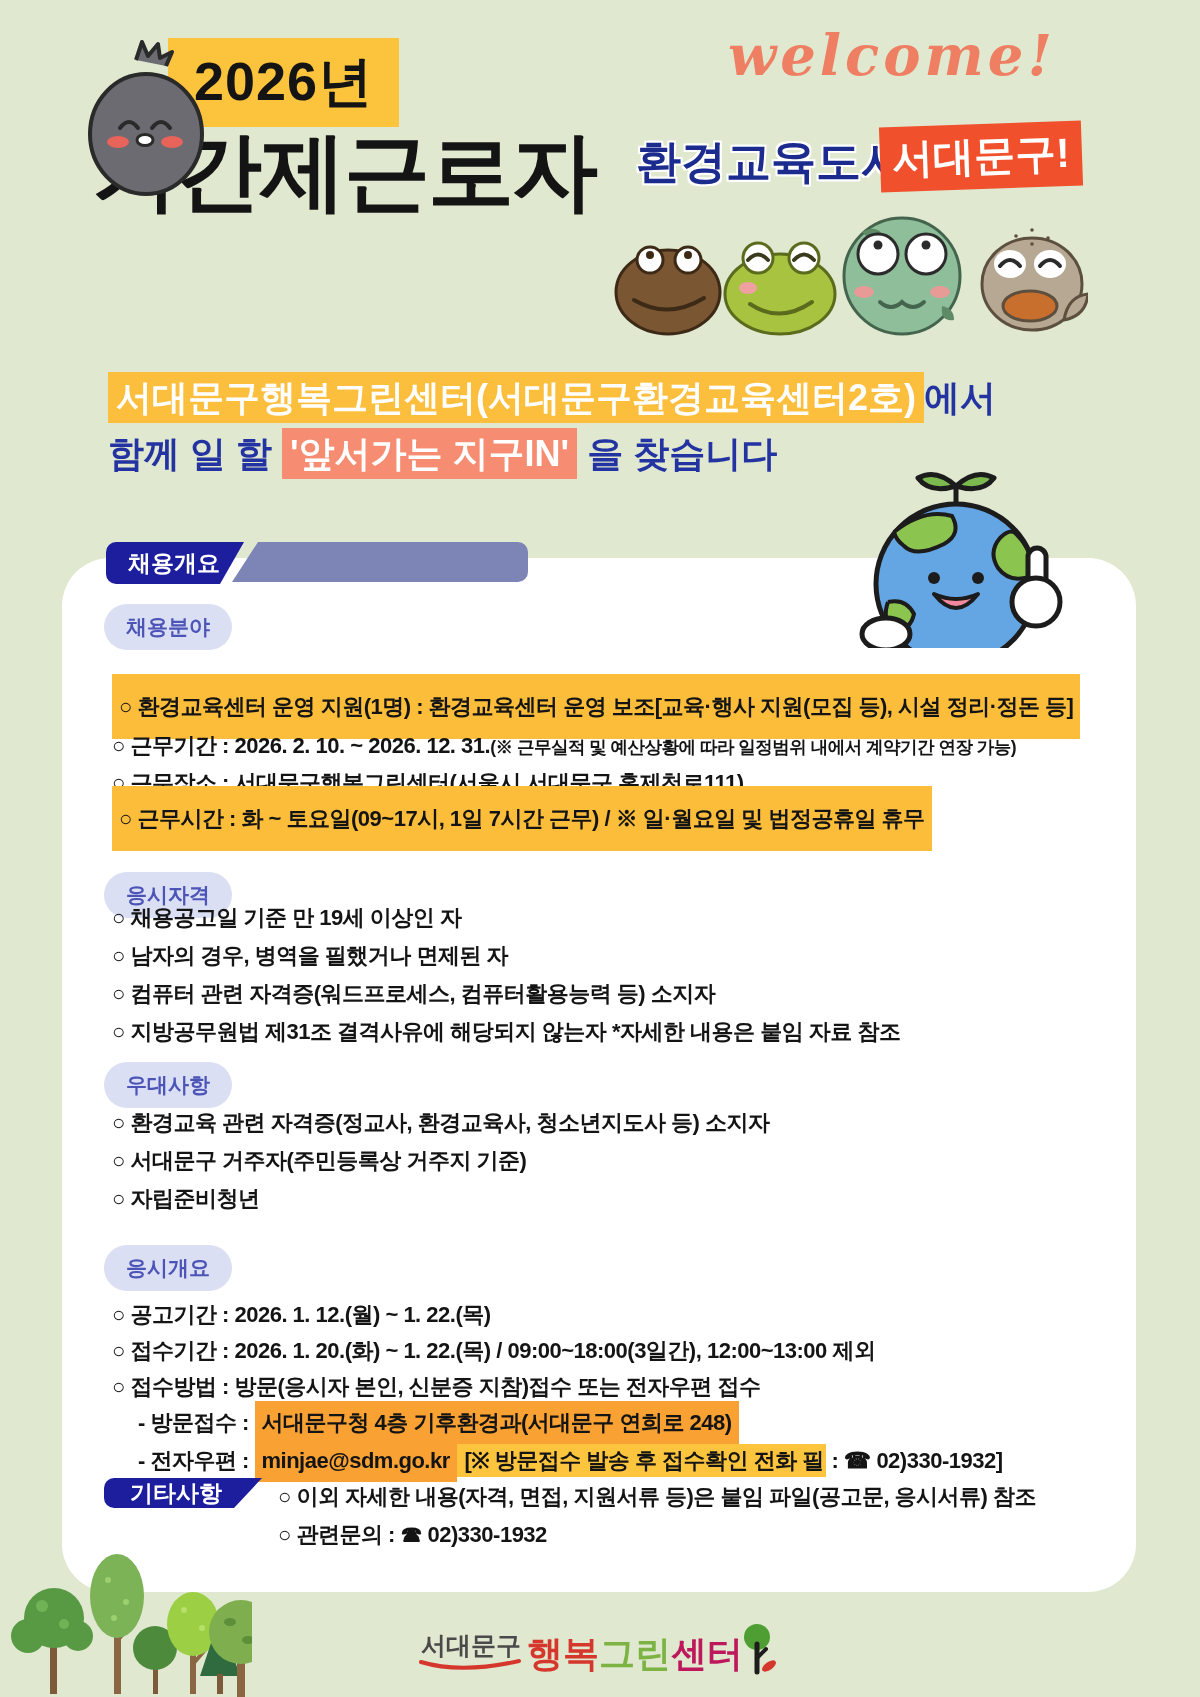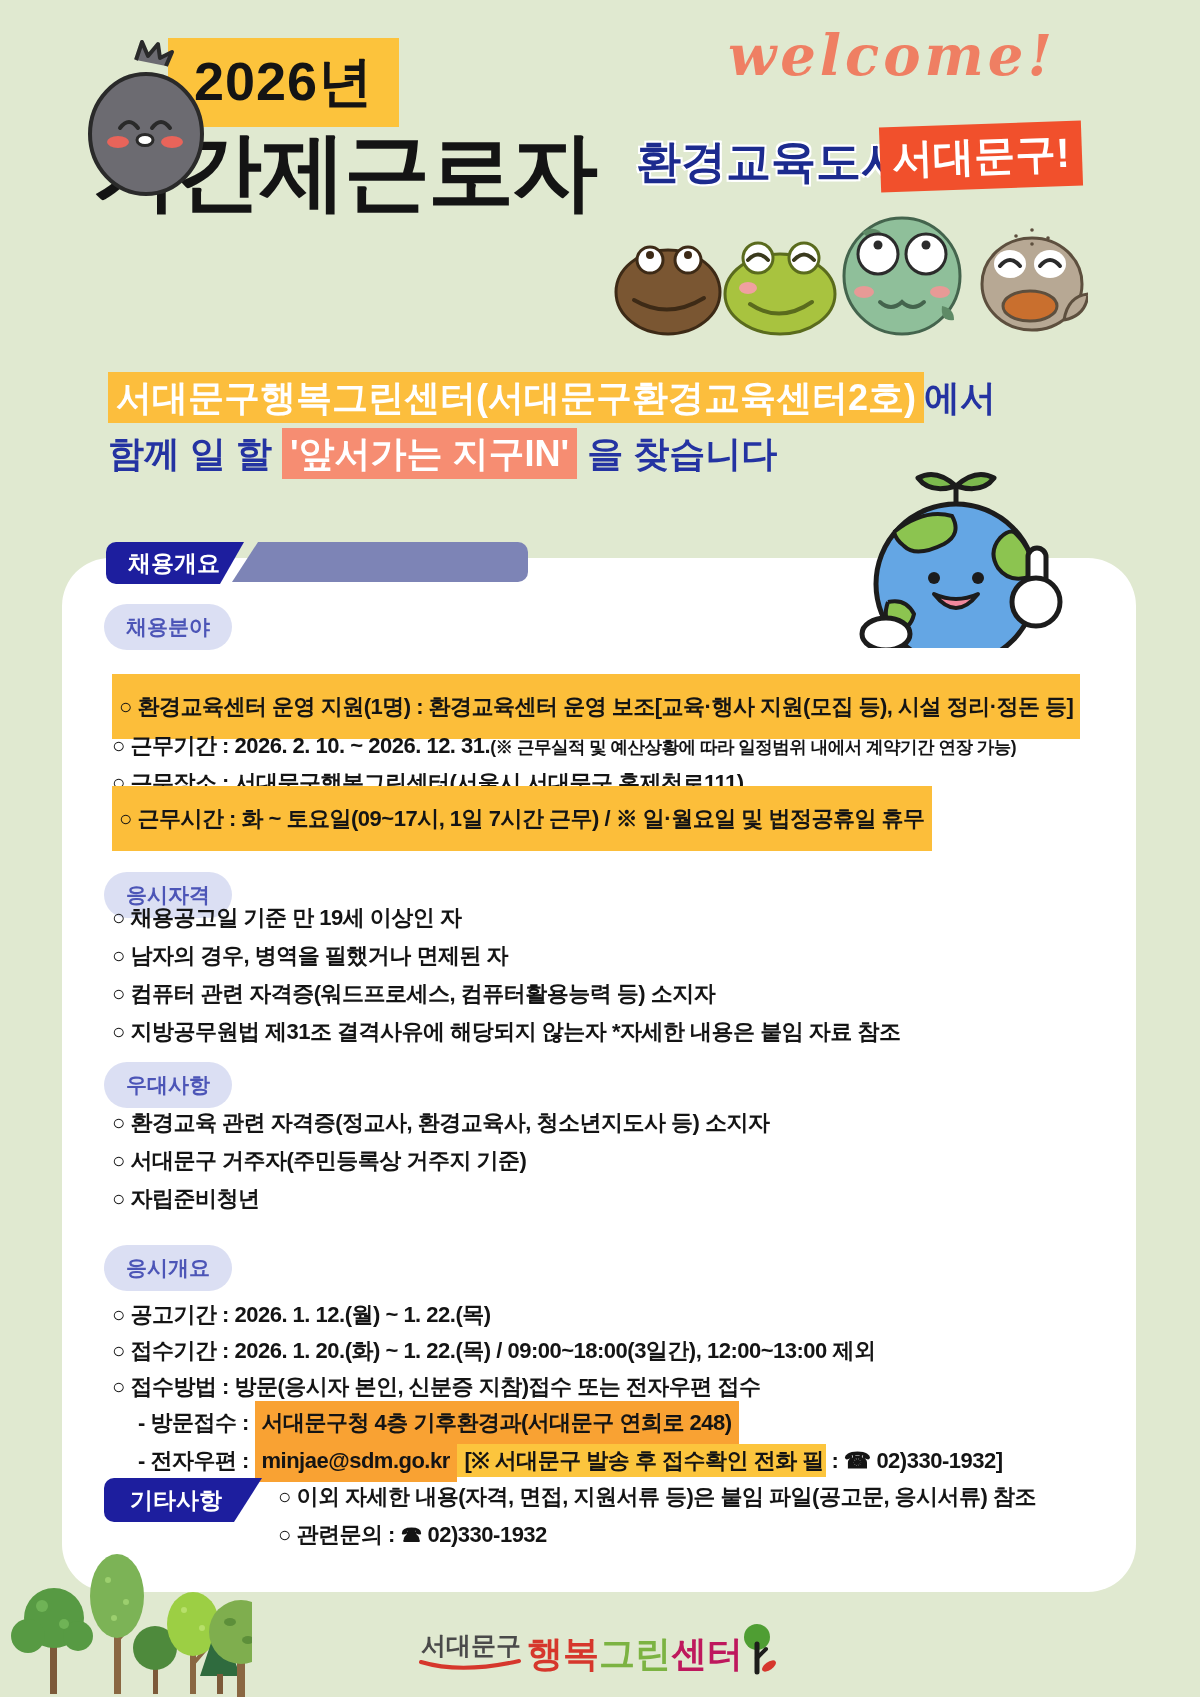--- a/index.html
+++ b/index.html
@@ -67,21 +67,21 @@
   .p1{top:1108px;}
   .p2{top:1146px;}
   .p3{top:1184px;}
   .a1{top:1300px;}
   .a2{top:1336px;}
   .a3{top:1372px;}
   .a4{top:1408px;left:138px;}
   .a5{top:1444px;left:138px;}
 
   
-  .etc-label{position:absolute;left:104px;top:1478px;width:158px;height:44px;background:#1d1e9e;
+  .etc-label{position:absolute;left:104px;top:1478px;width:158px;height:30px;background:#1d1e9e;
     color:#ffffff;font-size:23px;font-weight:700;display:flex;align-items:center;
     padding-left:26px;box-sizing:border-box;z-index:3;
     clip-path:polygon(0 0,100% 0,calc(100% - 28px) 100%,0 100%);border-radius:10px 0 0 10px;}
   .e1{top:1482px;left:278px;}
   .e2{top:1520px;left:278px;}
 
   
   .bird-svg{position:absolute;left:86px;top:36px;width:120px;height:164px;z-index:2;}
   .animals-svg{position:absolute;left:612px;top:210px;width:476px;height:126px;z-index:2;}
   .earth-svg{position:absolute;left:836px;top:462px;width:244px;height:186px;z-index:5;}
@@ -198,21 +198,21 @@
   <div class="pill pill-pref">우대사항</div>
   <div class="line p2">○ 서대문구 거주자(주민등록상 거주지 기준)</div>
   <div class="line p1">○ 환경교육 관련 자격증(정교사, 환경교육사, 청소년지도사 등) 소지자</div>
   <div class="line p3">○ 자립준비청년</div>
 
   <div class="pill pill-app">응시개요</div>
   <div class="line a1">○ 공고기간 : 2026. 1. 12.(월) ~ 1. 22.(목)</div>
   <div class="line a2">○ 접수기간 : 2026. 1. 20.(화) ~ 1. 22.(목) / 09:00~18:00(3일간), 12:00~13:00 제외</div>
   <div class="line a3">○ 접수방법 : 방문(응시자 본인, 신분증 지참)접수 또는 전자우편 접수</div>
   <div class="line a4"><span>- 방문접수 : </span><span class="hl-orange">서대문구청 4층 기후환경과(서대문구 연희로 248)</span></div>
-  <div class="line a5"><span>- 전자우편 : </span><span class="hl-orange">minjae@sdm.go.kr</span><span class="hl-lemon"> [※ 서대문구 발송 후 접수확인 전화 필</span><span> : ☎ 02)330-1932]</span></div>
+  <div class="line a5"><span>- 전자우편 : </span><span class="hl-orange">minjae@sdm.go.kr</span><span class="hl-lemon"> [※ 방문접수 발송 후 접수확인 전화 필</span><span> : ☎ 02)330-1932]</span></div>
 
   <div class="etc-label">기타사항</div>
   <div class="line e1">○ 이외 자세한 내용(자격, 면접, 지원서류 등)은 붙임 파일(공고문, 응시서류) 참조</div>
   <div class="line e2">○ 관련문의 : ☎ 02)330-1932</div>
 
   <svg class="trees-svg" viewBox="0 0 248 153">
     <rect x="46" y="92" width="7" height="58" fill="#7d5a3a"></rect>
     <circle cx="50" cy="74" r="30" fill="#579a43"></circle>
     <circle cx="24" cy="92" r="17" fill="#579a43"></circle>
     <circle cx="74" cy="92" r="15" fill="#579a43"></circle>

